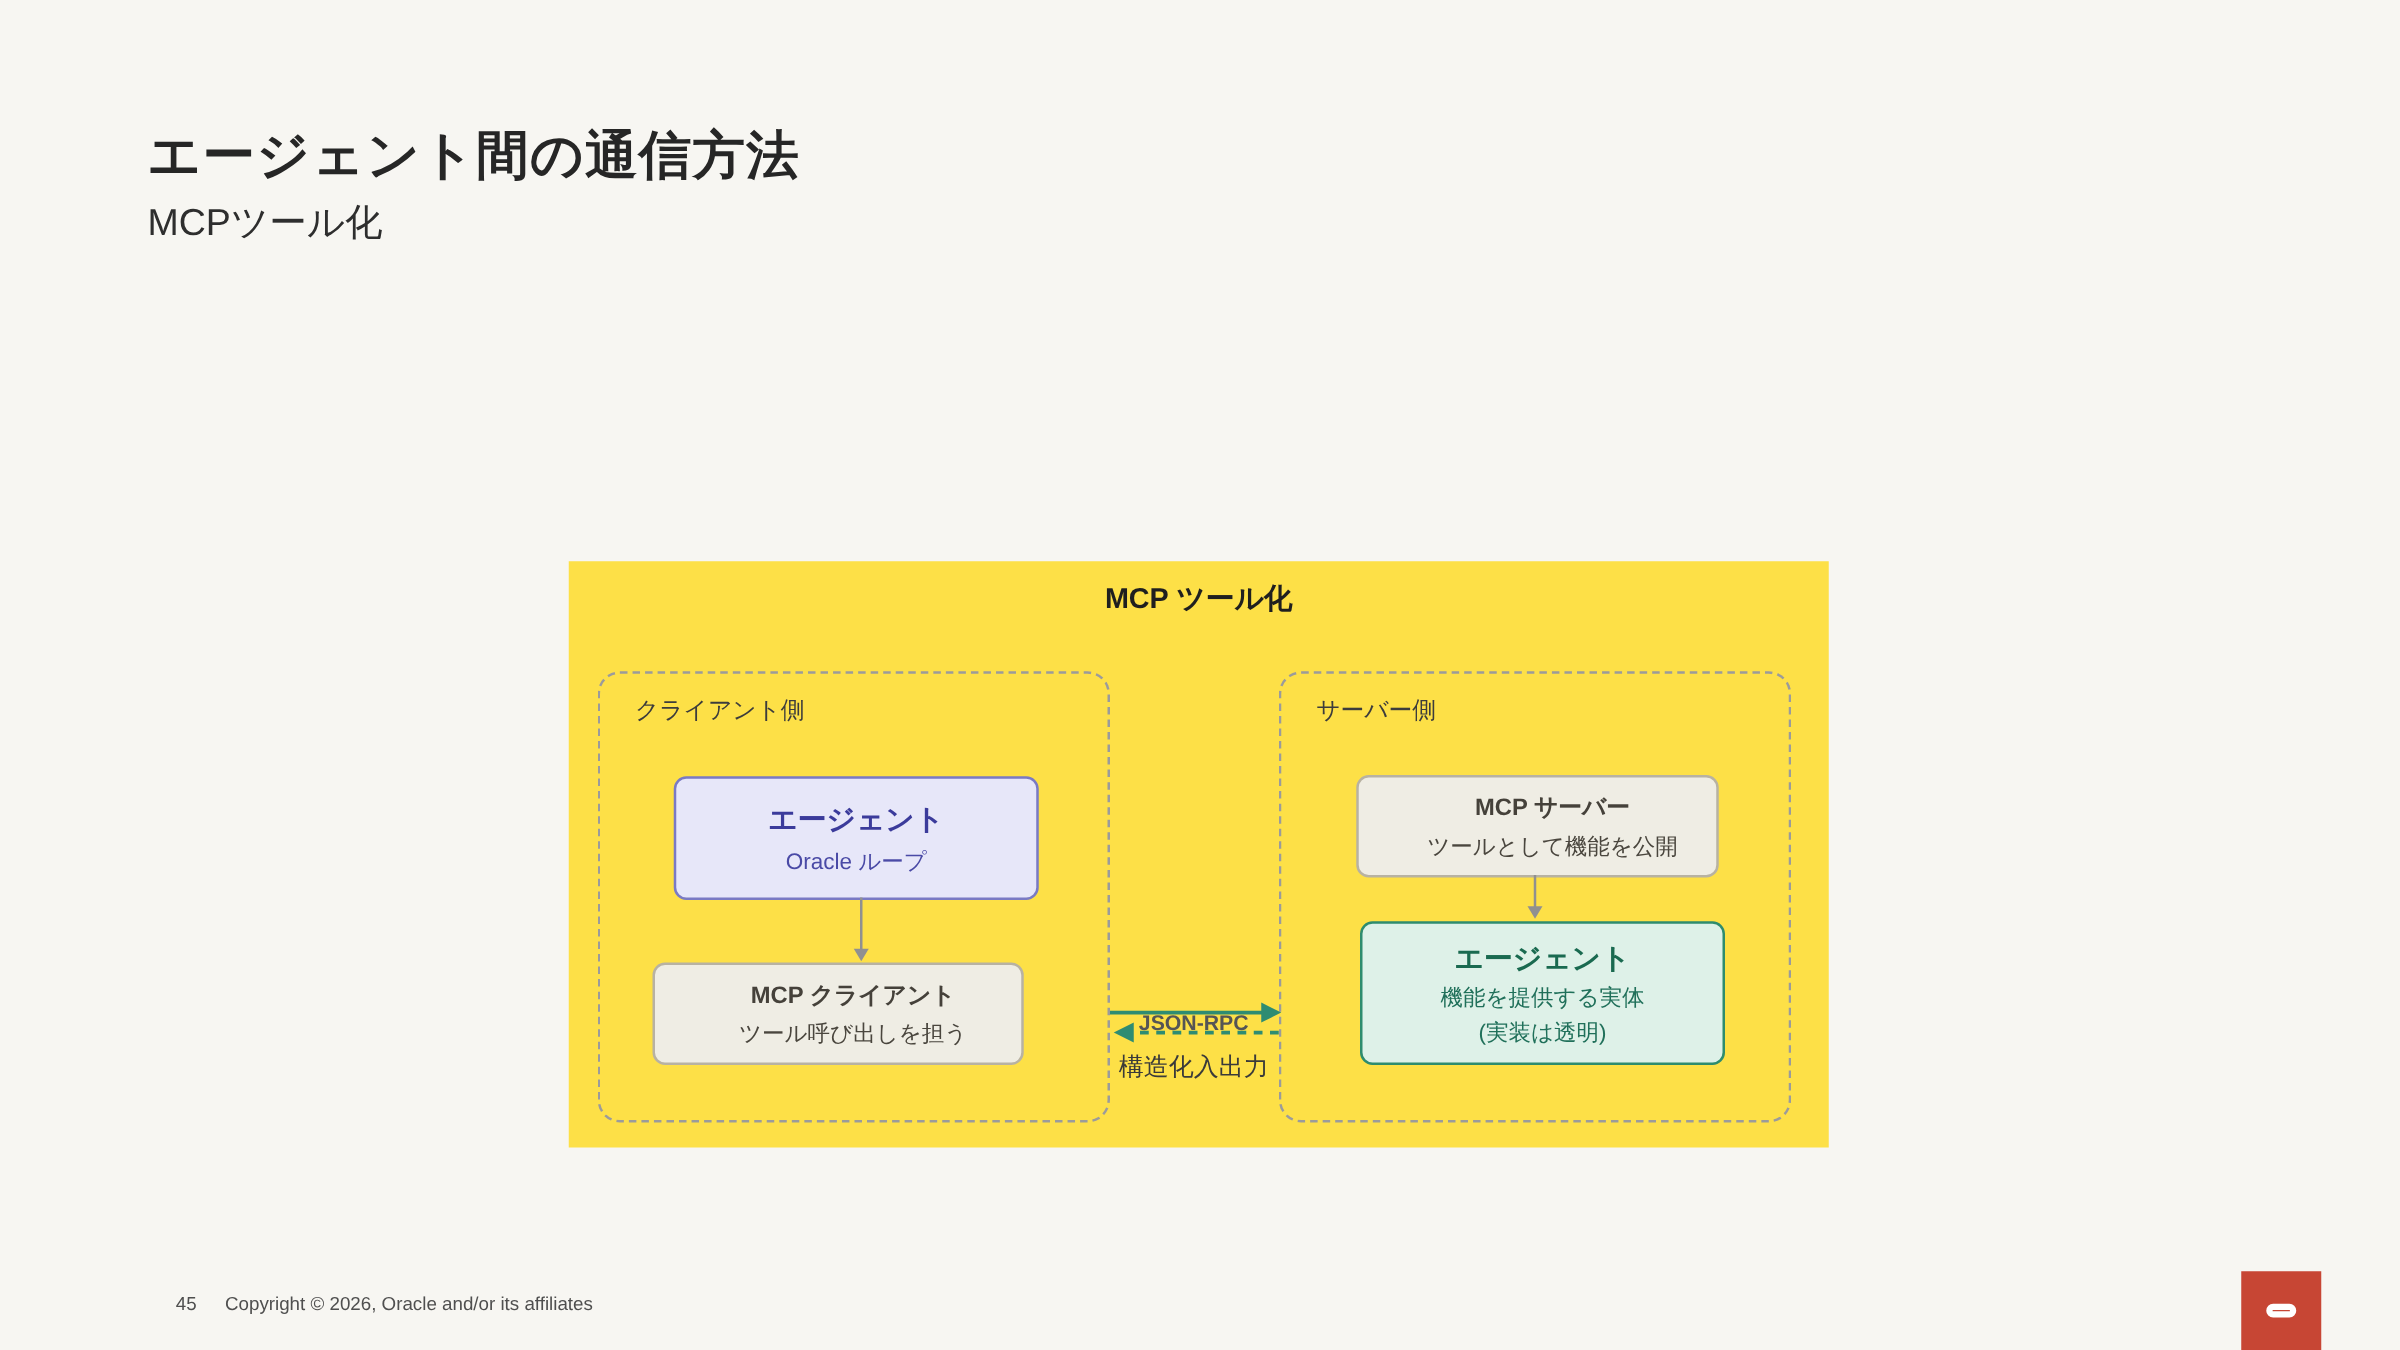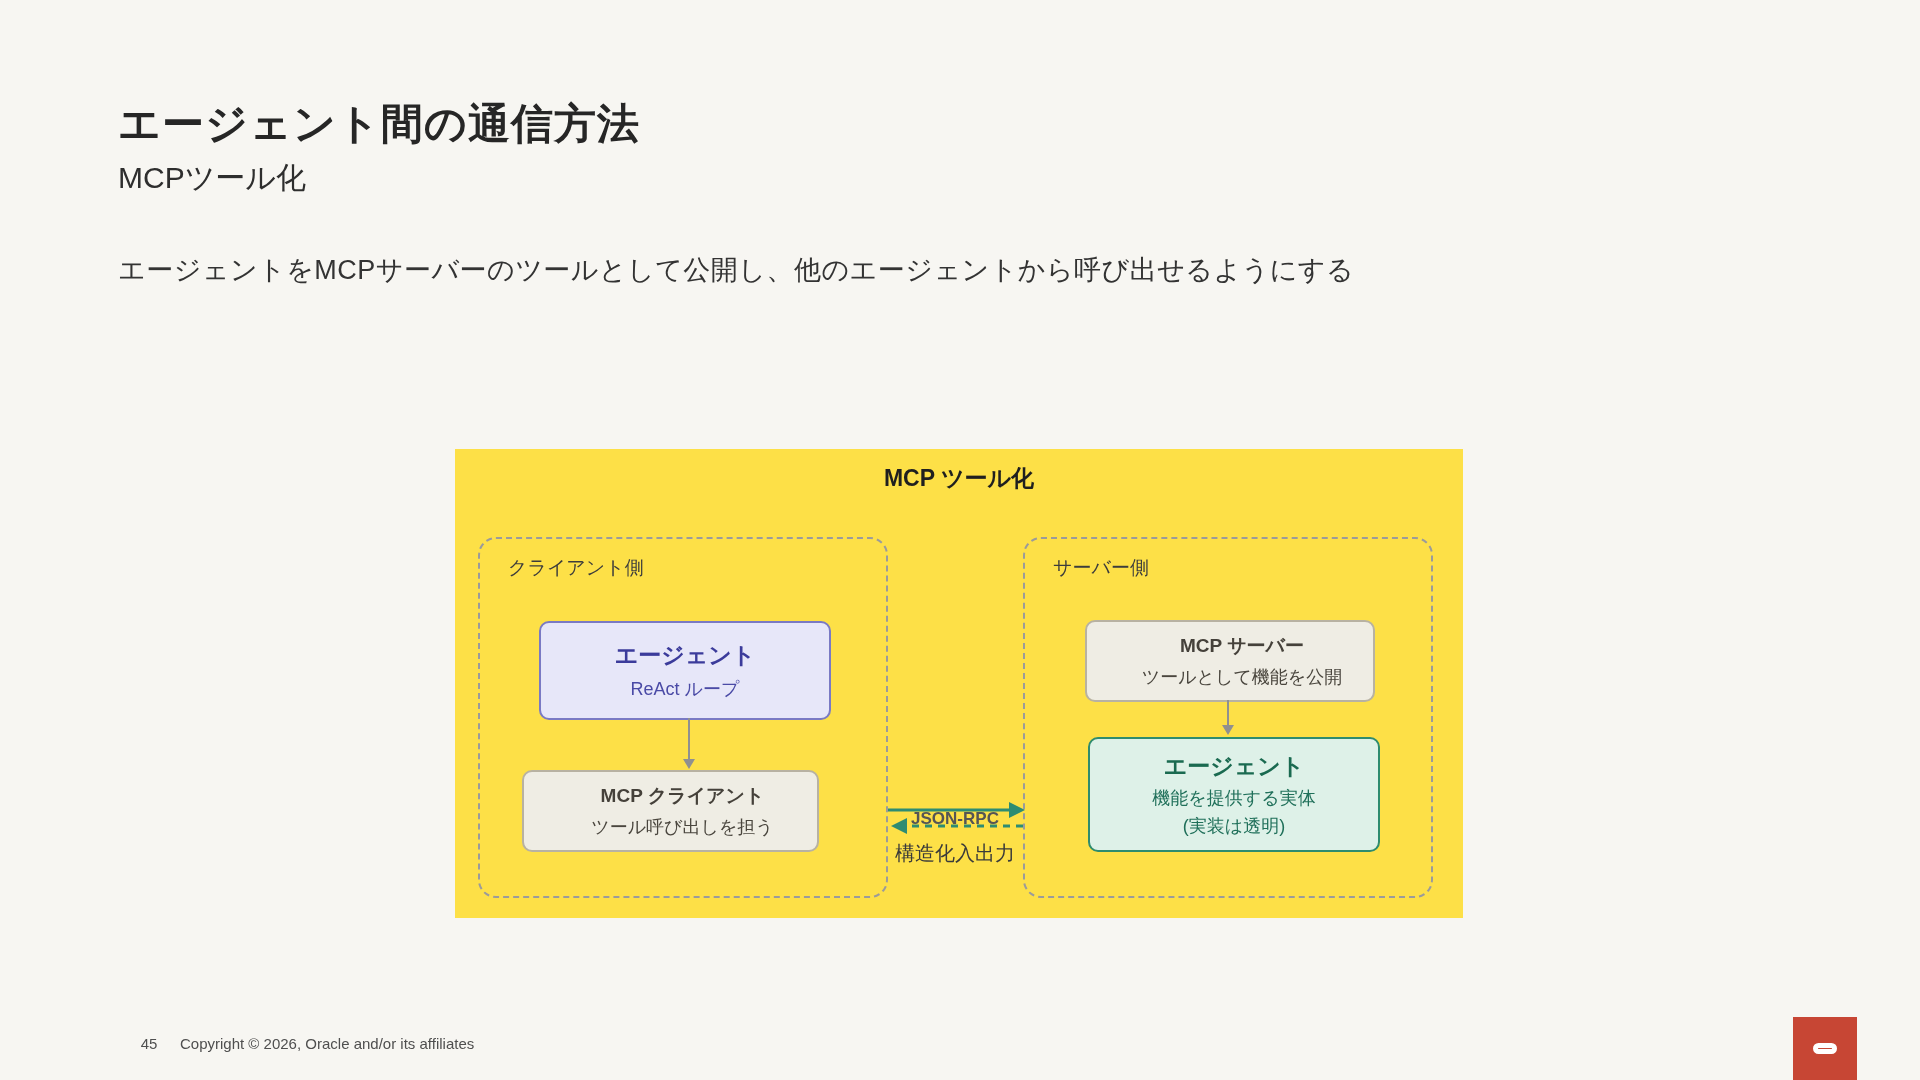--- a/index.html
+++ b/index.html
@@ -108,30 +108,29 @@
   }
 </style>
 </head>
 <body>
 
 <div class="slide">
 
   <h1 class="title">エージェント間の通信方法</h1>
   <h2 class="subtitle">MCPツール化</h2>
 
-  <p class="body-line l1">エージェントをMCPサーバーのツールとして公開し、他のエージェントから呼び出せるようにする</p>
 
   <div class="diagram">
     <div class="diagram-title">MCP ツール化</div>
 
     <div class="group client">
       <div class="group-label">クライアント側</div>
       <div class="node purple">
         <div class="node-title">エージェント</div>
-        <div class="node-sub">ReAct ループ</div>
+        <div class="node-sub">Oracle ループ</div>
       </div>
       <div class="node beige client-mcp">
         <div class="node-title small">MCP クライアント</div>
         <div class="node-sub">ツール呼び出しを担う</div>
       </div>
     </div>
 
     <div class="group server">
       <div class="group-label">サーバー側</div>
       <div class="node beige server-mcp">

